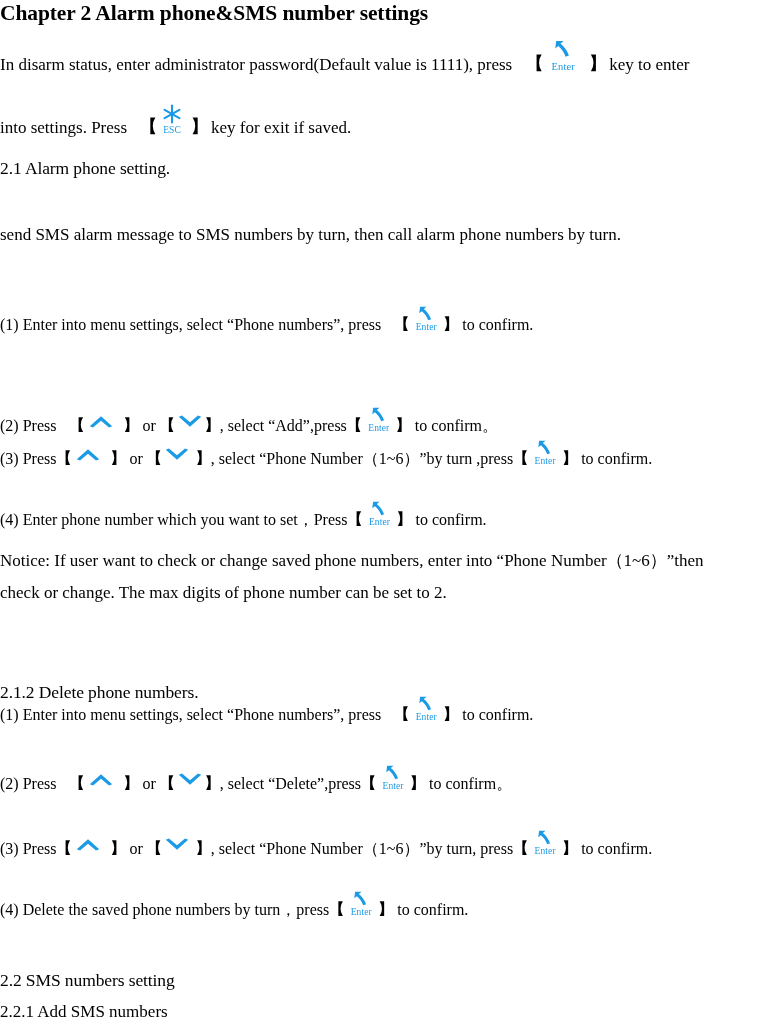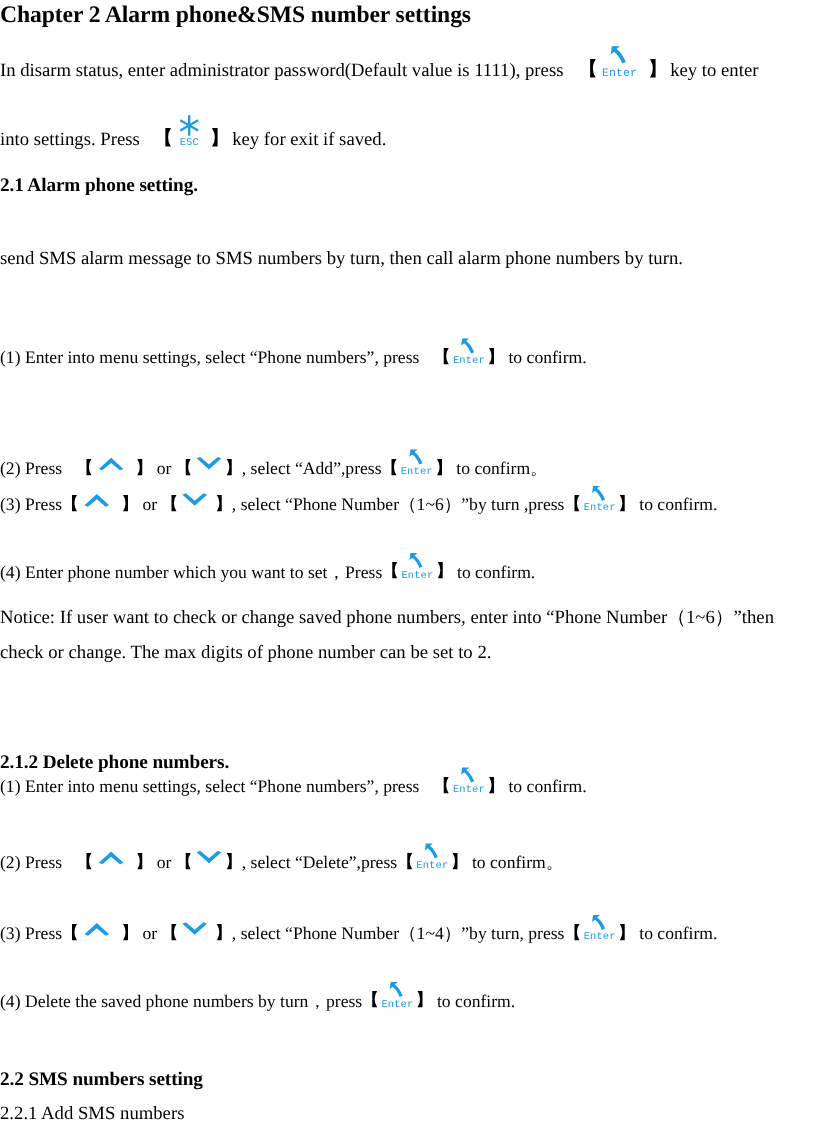--- a/index.html
+++ b/index.html
@@ -27,21 +27,21 @@
   .h-chapter {
     font-size: 21.5px;
     font-weight: bold;
     letter-spacing: -0.1px;
     line-height: 1.0;
     margin: 0;
     padding: 3px 0 0 0;
   }
   .h-sec {
     font-size: 17.5px;
-    font-weight: bold;
+    font-weight: normal;
     line-height: 1.0;
     margin: 0;
     letter-spacing: -0.1px;
   }
   .h-subsec {
     font-size: 17px;
     font-weight: normal;
     line-height: 1.0;
     margin: 0;
   }
@@ -72,21 +72,21 @@
 
   .keycap {
     display: inline-block;
     position: relative;
     vertical-align: baseline;
     text-align: center;
     color: #1b9ae6;
   }
   .keycap .kc-label {
     display: block;
-    font-family: Liberation Mono, monospace;
+    font-family: Liberation Serif, serif;
     font-size: 9.5px;
     line-height: 10px;
     color: #1b9ae6;
     letter-spacing: 0.1px;
     white-space: nowrap;
   }
   .keycap .kc-label.lg {
     font-size: 10.5px;
     line-height: 11px;
   }
@@ -224,21 +224,21 @@
               <path d="M4.2 2.0 L3.2 9.6 L6.3 7.1 C9.6 9.8 12.0 13.4 13.6 17.8 L16.9 16.4 C15.0 11.5 12.2 7.5 8.5 4.6 L11.6 2.0 Z" fill="#1b9ae6"></path>
             </svg>
           </span><span class="kc-label">Enter</span></span><span class="brk">】</span><span class="sp" style="width:4px"></span><span>to confirm。</span></p>
   </div>
 
   <div class="blk" style="top:837px;">
     <p class="step"><span>(3) Press</span><span class="brk">【</span><span class="sp" style="width:4px"></span><span class="kc-chev"><svg width="26" height="15" viewBox="0 0 26 15">
             <path d="M13 2.2 L24.2 12.3 L21.0 13.6 L13 6.8 L5.0 13.6 L1.8 12.3 Z" fill="#1b9ae6"></path>
           </svg></span><span class="sp" style="width:9px"></span><span class="brk">】</span><span class="sp" style="width:4px"></span><span>or</span><span class="sp" style="width:4px"></span><span class="brk">【</span><span class="sp" style="width:2px"></span><span class="kc-chev"><svg width="26" height="15" viewBox="0 0 26 15">
             <path d="M13 12.8 L1.8 2.7 L5.0 1.4 L13 8.2 L21.0 1.4 L24.2 2.7 Z" fill="#1b9ae6"></path>
-          </svg></span><span class="sp" style="width:6px"></span><span class="brk">】</span><span>,  select “Phone Number（1~4）”by turn, press</span><span class="brk">【</span><span class="keycap kc-enter"><span class="kc-art">
+          </svg></span><span class="sp" style="width:6px"></span><span class="brk">】</span><span>,  select “Phone Number（1~6）”by turn, press</span><span class="brk">【</span><span class="keycap kc-enter"><span class="kc-art">
             <svg width="19" height="19" viewBox="0 0 22 22">
               <path d="M4.2 2.0 L3.2 9.6 L6.3 7.1 C9.6 9.8 12.0 13.4 13.6 17.8 L16.9 16.4 C15.0 11.5 12.2 7.5 8.5 4.6 L11.6 2.0 Z" fill="#1b9ae6"></path>
             </svg>
           </span><span class="kc-label">Enter</span></span><span class="brk">】</span><span class="sp" style="width:4px"></span><span>to confirm.</span></p>
   </div>
 
   <div class="blk" style="top:902px;">
     <p class="step"><span>(4) Delete the saved phone numbers by turn，press</span><span class="brk">【</span><span class="keycap kc-enter"><span class="kc-art">
             <svg width="19" height="19" viewBox="0 0 22 22">
               <path d="M4.2 2.0 L3.2 9.6 L6.3 7.1 C9.6 9.8 12.0 13.4 13.6 17.8 L16.9 16.4 C15.0 11.5 12.2 7.5 8.5 4.6 L11.6 2.0 Z" fill="#1b9ae6"></path>

